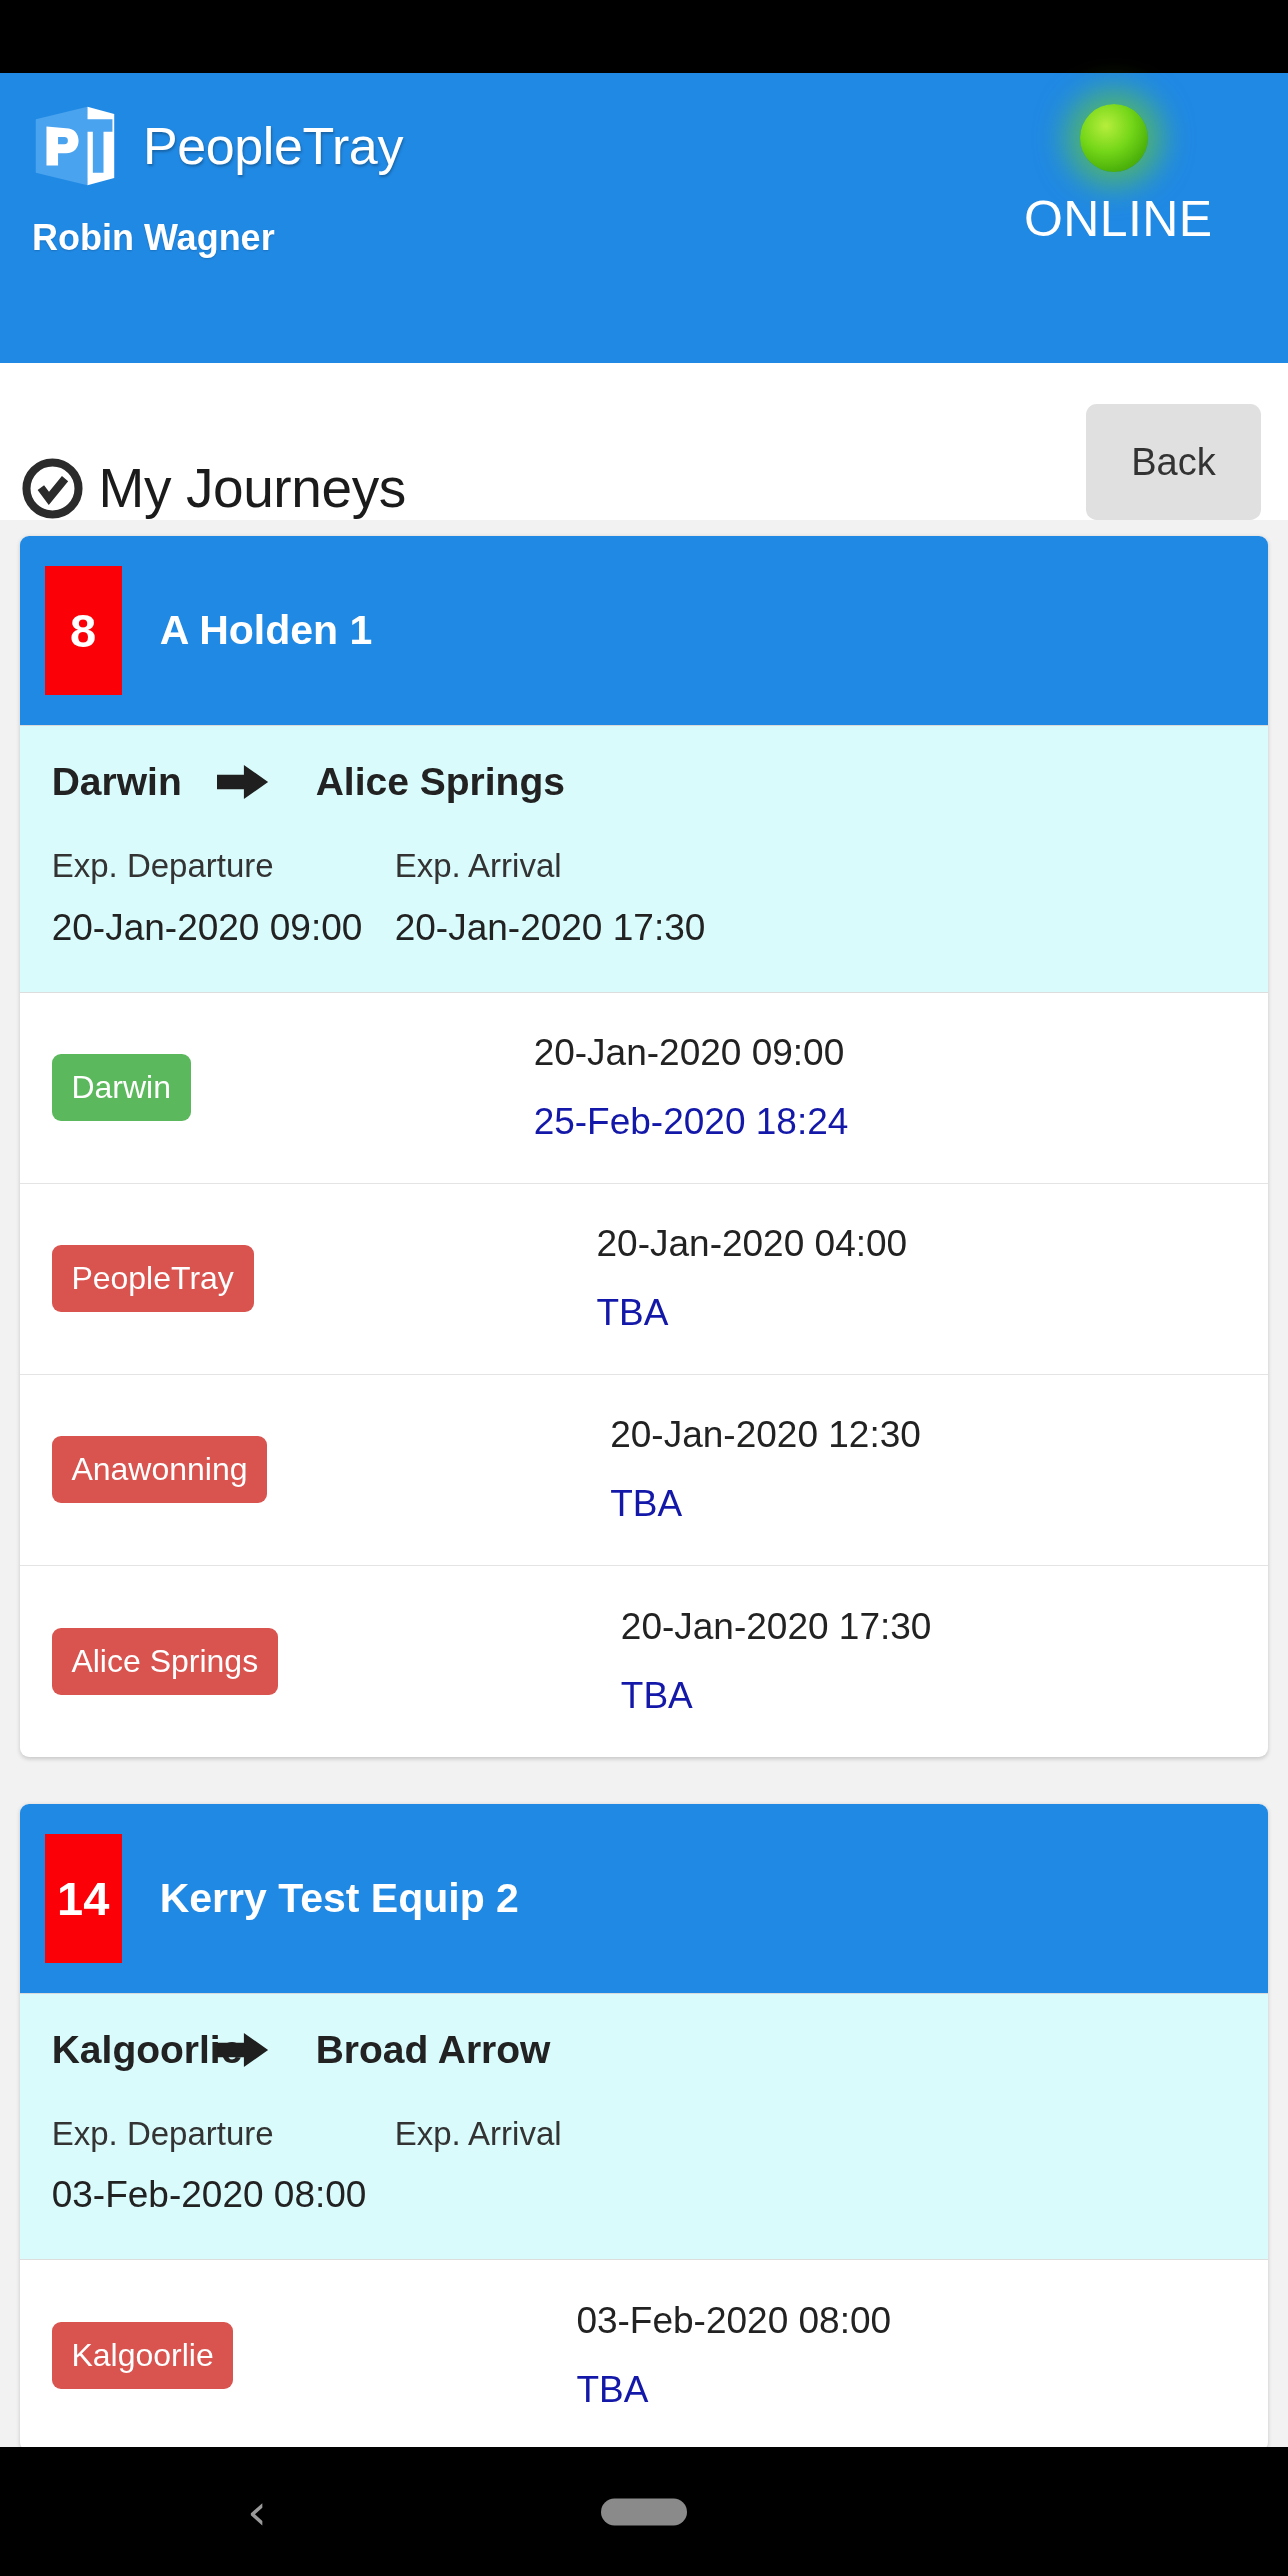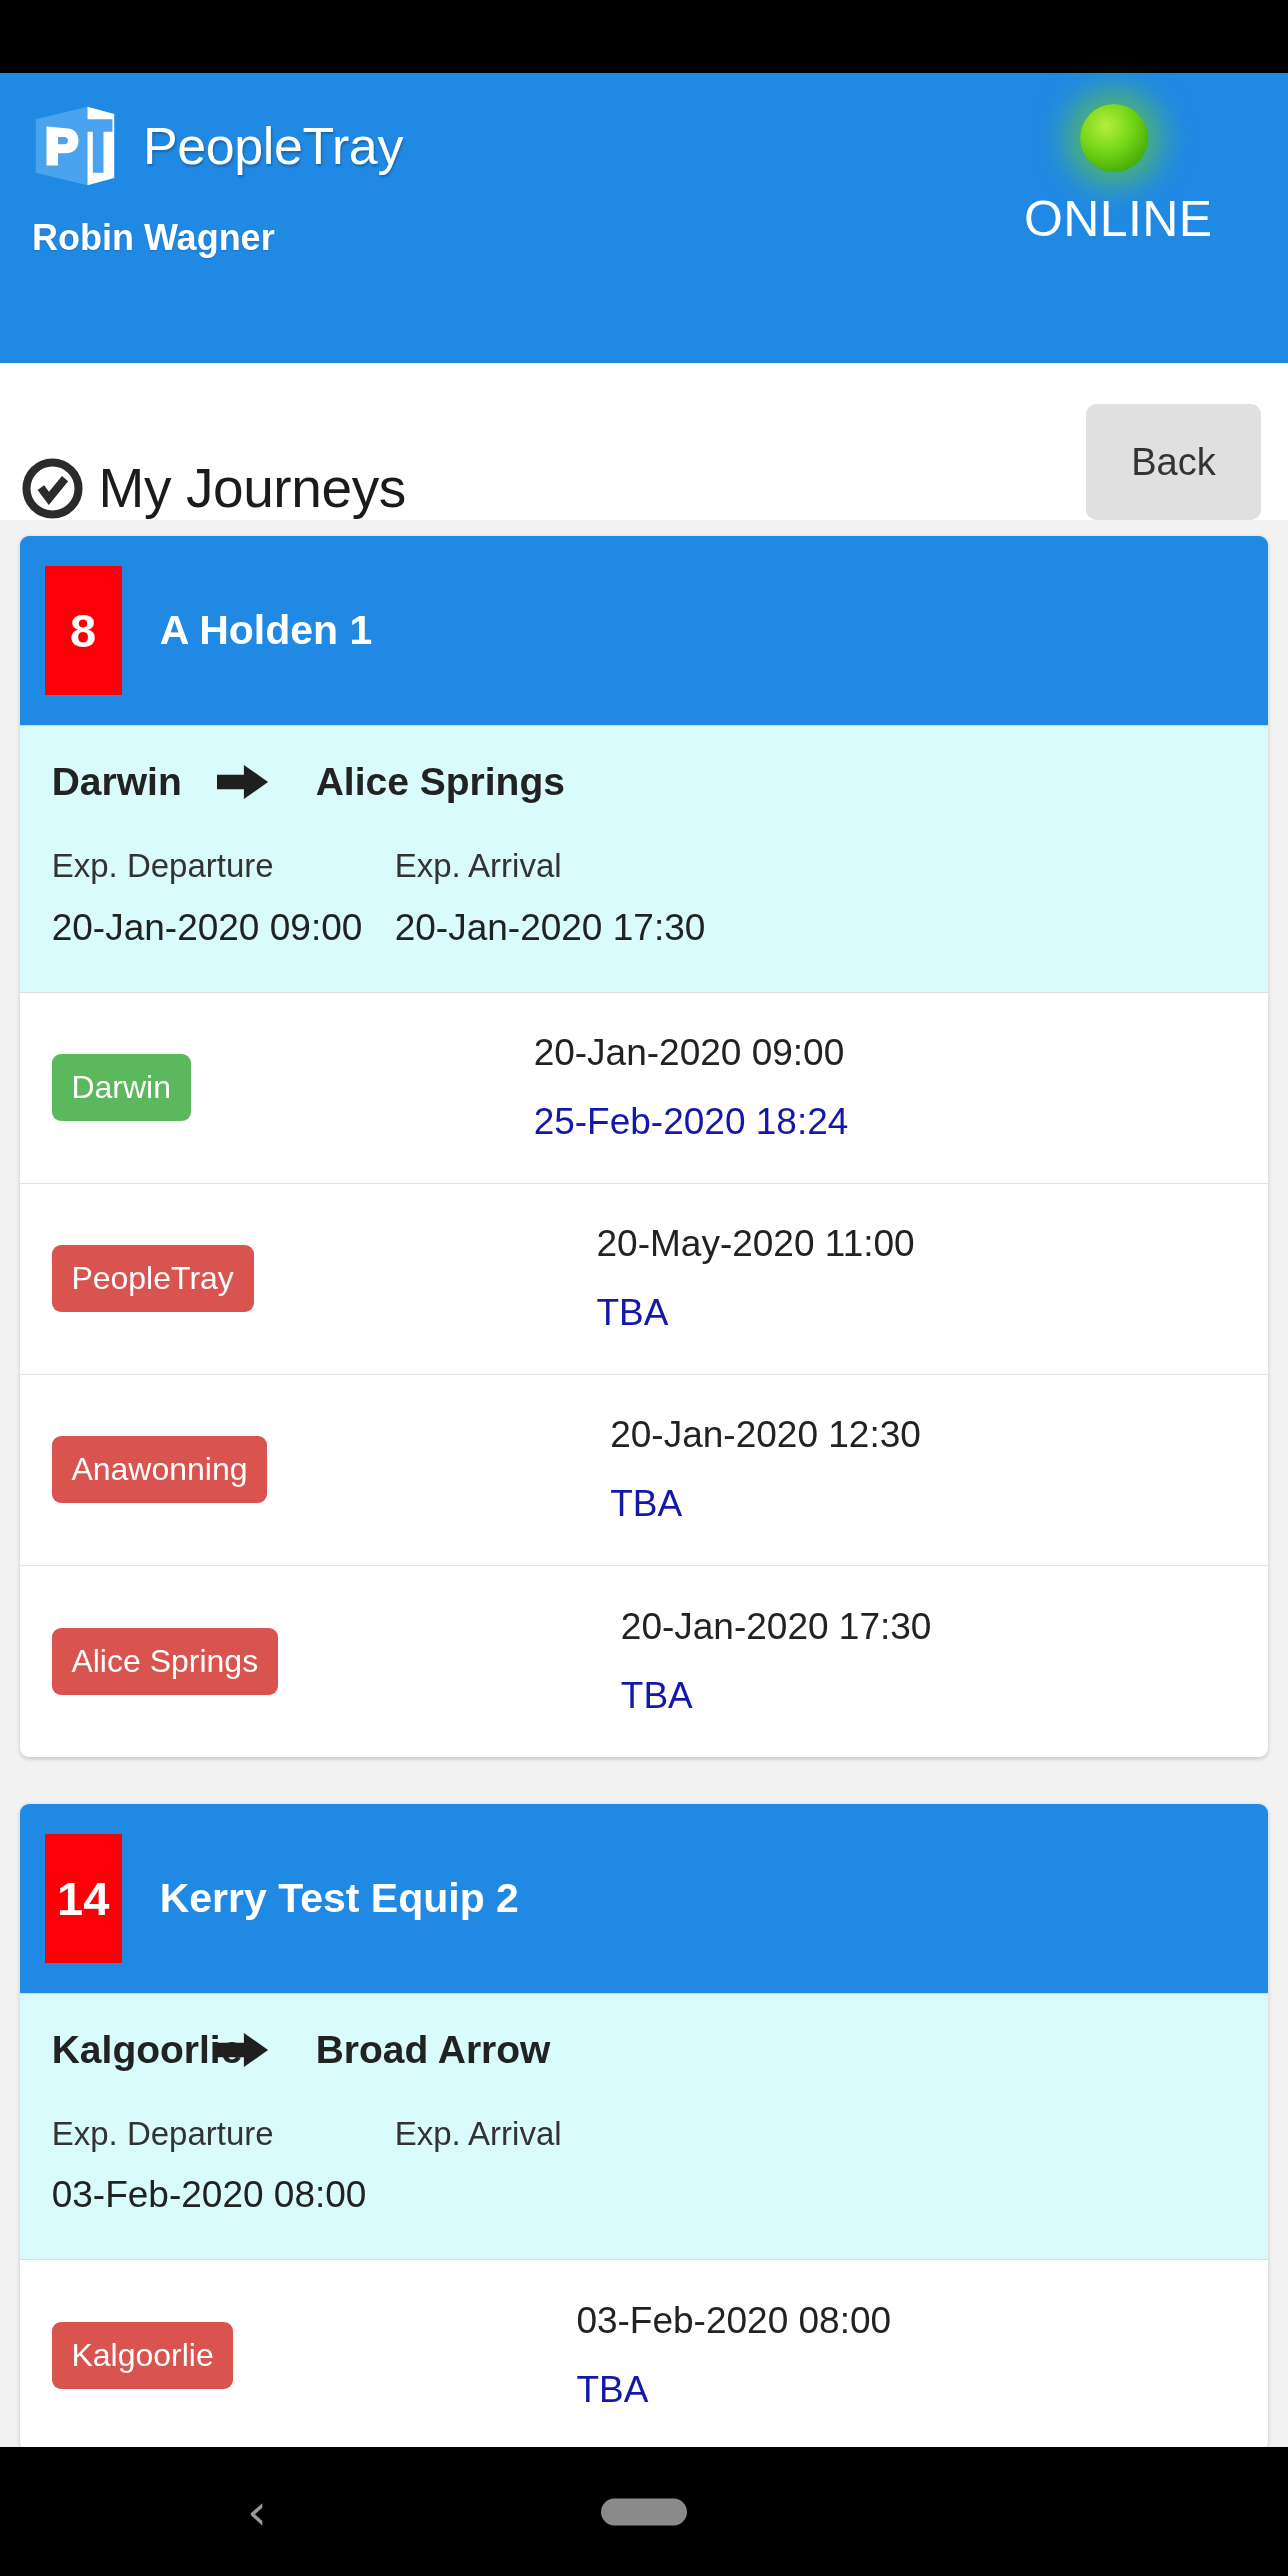--- a/index.html
+++ b/index.html
@@ -257,21 +257,21 @@
           <div class="stop-times">
             <div class="st-sched">20-Jan-2020 09:00</div>
             <div class="st-act">25-Feb-2020 18:24</div>
           </div>
         </div>
 
         <div class="stop">
           <span class="pill red">PeopleTray</span>
           <span class="stop-spacer"></span>
           <div class="stop-times">
-            <div class="st-sched">20-May-2020 11:00</div>
+            <div class="st-sched">20-Jan-2020 04:00</div>
             <div class="st-act">TBA</div>
           </div>
         </div>
 
         <div class="stop">
           <span class="pill red">Anawonning</span>
           <span class="stop-spacer"></span>
           <div class="stop-times">
             <div class="st-sched">20-Jan-2020 12:30</div>
             <div class="st-act">TBA</div>

